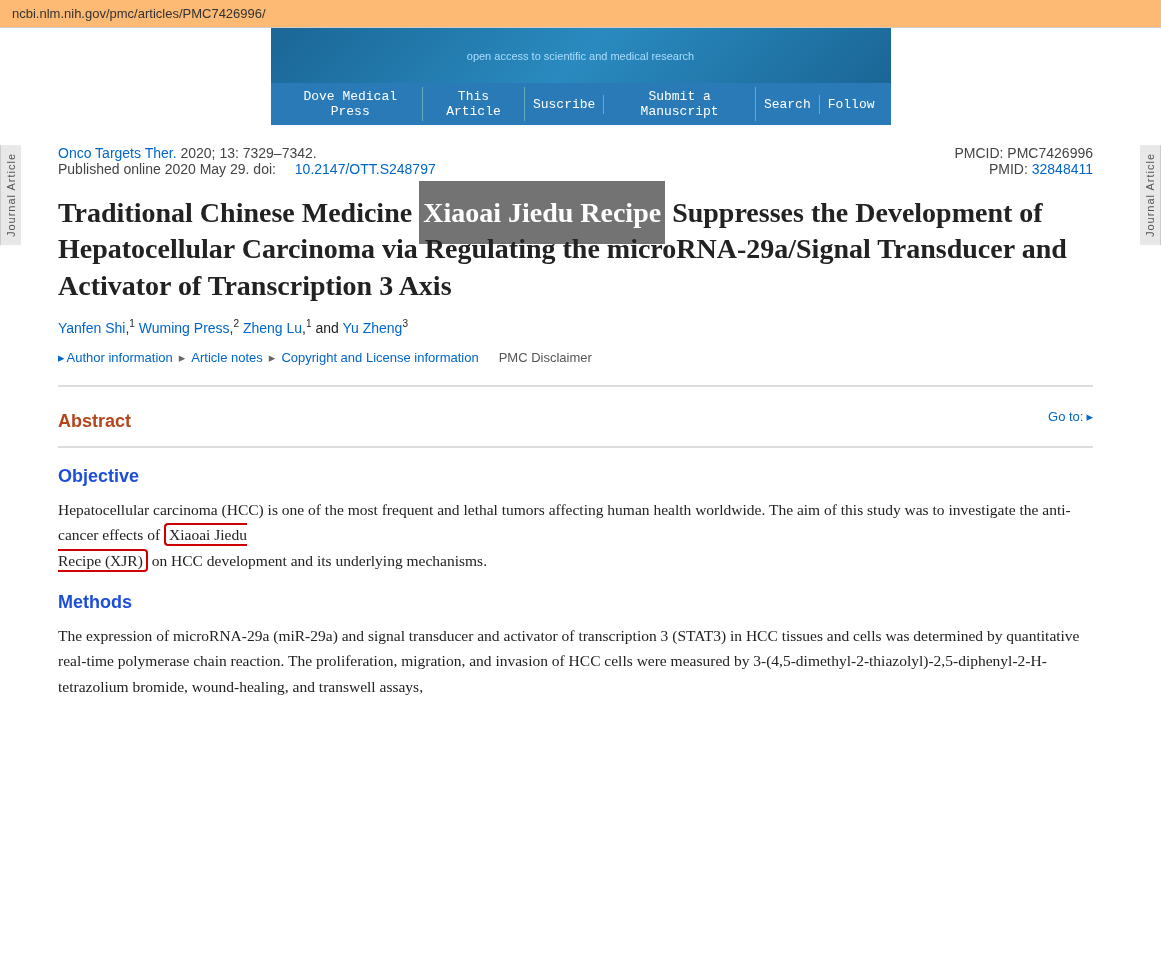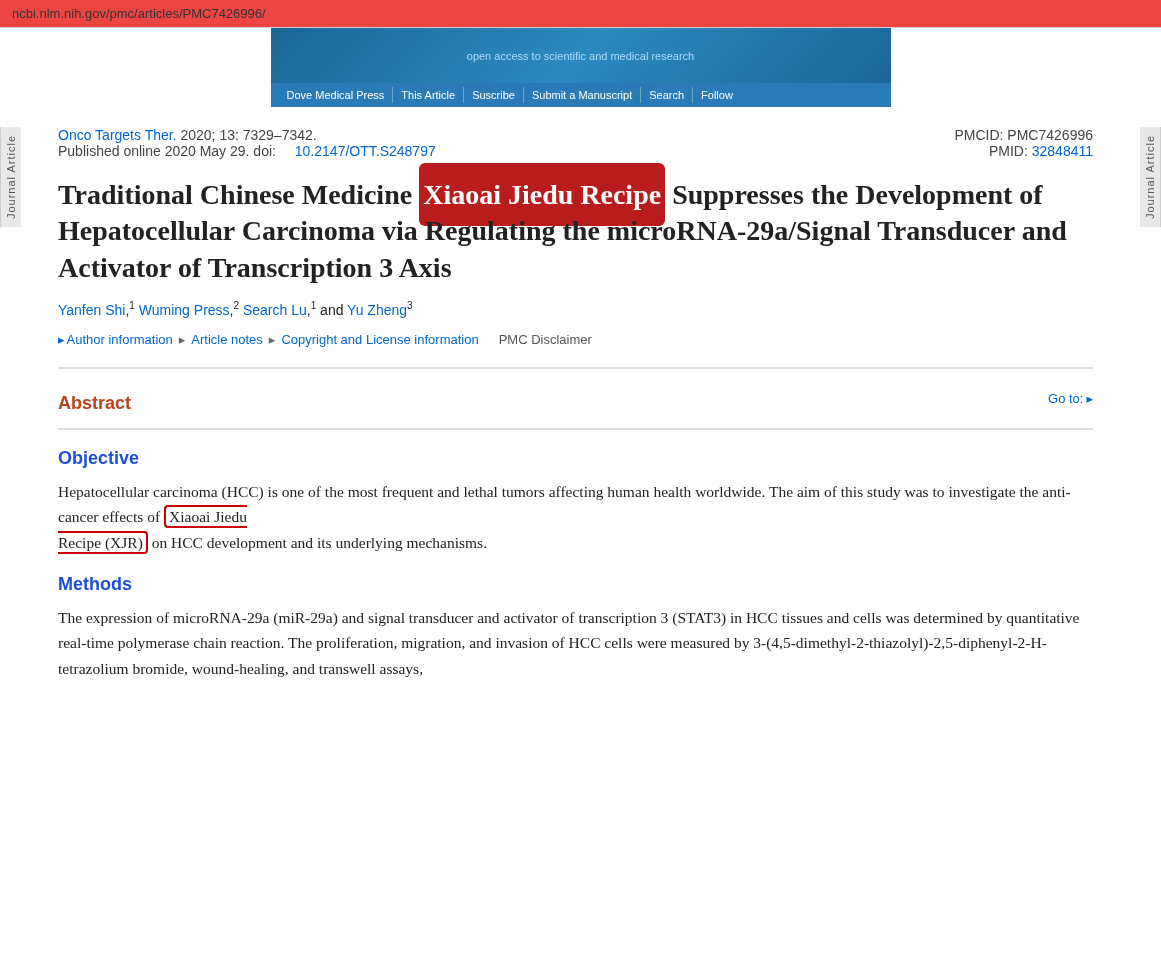--- a/index.html
+++ b/index.html
@@ -6,21 +6,21 @@
     body {
       font-family: Georgia, 'Times New Roman', serif;
       font-size: 16px;
       background: #fff;
       color: #222;
       width: 1161px;
     }
 
     
     .address-bar {
-      background: #ef4444;
+      background: #fdba74;
       border-bottom: 1px solid #ccc;
       padding: 6px 12px;
       font-family: Arial, sans-serif;
       font-size: 13px;
       color: #333;
     }
 
     
     .banner-area {
       background: #fff;
@@ -50,22 +50,22 @@
       width: 620px;
       margin: 0 auto;
       display: flex;
       align-items: center;
       padding: 4px 8px;
       gap: 0;
     }
 
     .banner-nav-item {
       color: #fff;
-      font-size: 11px;
-      font-family: Liberation Sans, sans-serif;
+      font-size: 13px;
+      font-family: Liberation Mono, monospace;
       padding: 2px 8px;
       border-right: 1px solid #6ab;
       cursor: pointer;
     }
     .banner-nav-item:last-child { border-right: none; }
 
     
     .main-wrapper {
       display: flex;
       position: relative;
@@ -134,24 +134,24 @@
     
     .article-title {
       font-size: 28px;
       font-weight: bold;
       color: #222;
       line-height: 1.3;
       margin: 18px 0 14px 0;
     }
 
     .title-highlight {
-      background: #b91c1c;
+      background: #737373;
       color: #fff;
       padding: 16px 4px;
-      border-radius: 6px;
+      border-radius: 0;
     }
 
     
     .authors {
       font-size: 14px;
       color: #222;
       margin-bottom: 14px;
       font-family: Arial, sans-serif;
     }
 
@@ -314,21 +314,21 @@
       </div>
     </div>
 
     <div class="article-title">
       <span>Traditional Chinese Medicine </span><span class="title-highlight">Xiaoai Jiedu Recipe</span><span> Suppresses the Development of Hepatocellular Carcinoma via Regulating the microRNA-29a/Signal Transducer and Activator of Transcription 3 Axis</span>
     </div>
 
     <div class="authors">
       <a class="author-link" href="#">Yanfen Shi</a>,<sup>1</sup>
       <a class="author-link" href="#">Wuming Press</a>,<sup>2</sup>
-      <a class="author-link" href="#">Search Lu</a>,<sup>1</sup> and
+      <a class="author-link" href="#">Zheng Lu</a>,<sup>1</sup> and
       <a class="author-link" href="#">Yu Zheng</a><sup>3</sup>
     </div>
 
     <div class="info-links">
       <span style="color:#0066cc; margin-right:2px;">▸</span>
       <a class="info-link-item" href="#">Author information</a>
       <span class="info-link-separator">▸</span>
       <a class="info-link-item" href="#">Article notes</a>
       <span class="info-link-separator">▸</span>
       <a class="info-link-item" href="#">Copyright and License information</a>

